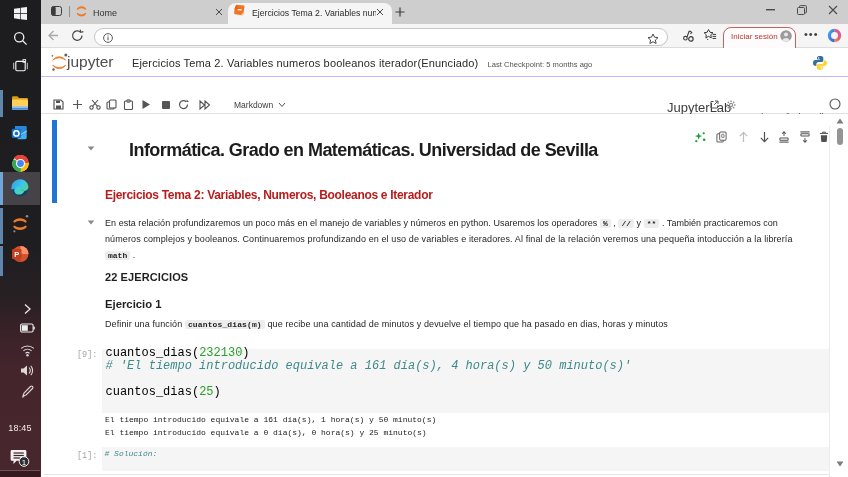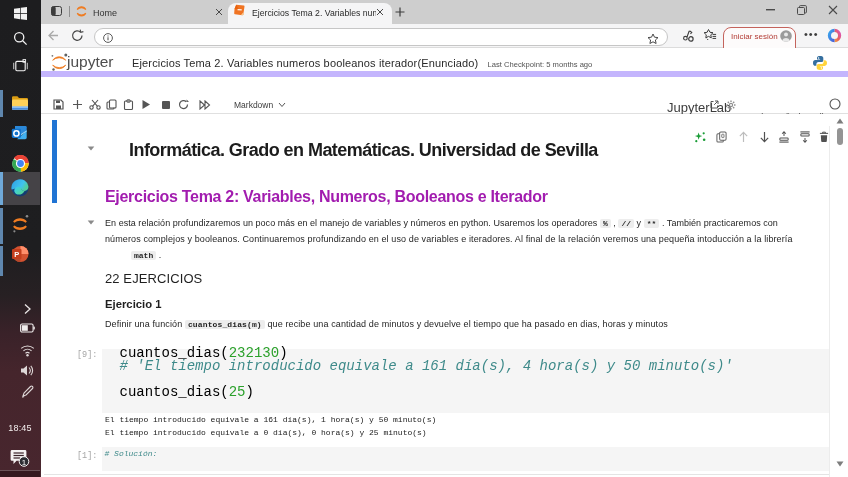--- a/index.html
+++ b/index.html
@@ -11,21 +11,21 @@
     background:linear-gradient(180deg,#1d1d1f 0%,#1e1e20 52%,#272023 62%,#3a2229 70%,#45252c 78%,#48262e 100%); }
   #taskbar svg { display:block; }
   .tbi { position:absolute; left:0; width:40px; display:flex; justify-content:center; }
   
   #tabstrip { left:40px; top:0; width:808px; height:24px; background:#cecece; }
   #navrow { left:40px; top:24px; width:808px; height:24px; background:#f5f5f6; border-bottom:1px solid #dcdcdc; }
   .tab-active { position:absolute; left:188px; top:3px; width:164px; height:21px; background:#f5f5f6; border-radius:8px 8px 0 0; }
   #urlpill { position:absolute; left:54px; top:4px; width:574px; height:18px; background:#fff; border:1px solid #c6c6c6; border-radius:9px; }
   
   #jpage { left:40px; top:48px; width:808px; height:429px; background:#fff; }
-  #jheader { position:absolute; left:0; top:0; width:808px; height:29px; border-bottom:6px solid #c4b5fd; }
+  #jheader { position:absolute; left:0; top:0; width:808px; height:29px; border-bottom:1px solid #c4b5fd; }
   #jmenu { position:absolute; left:0; top:29px; width:808px; height:18px; border-bottom:1px solid #e8e8e8; }
   #jtool { position:absolute; left:0; top:47px; width:808px; height:19px; border-bottom:1px solid #e0e0e0; }
   #jcontent { position:absolute; left:0; top:66px; width:808px; height:363px; background:#fff; }
   .mono { font-family:"Liberation Mono", monospace; }
   .chip { background:#ededed; font-family:"Liberation Mono", monospace; font-weight:bold; padding:0px 3px; border-radius:2px; }
   .codebox { position:absolute; left:61.5px; width:728px; background:#f5f5f5; }
   .cmt { color:#3e8a8a; font-style:italic; }
   .num { color:#2aa02a; }
   .prompt { position:absolute; font-family:"Liberation Mono", monospace; font-size:8.5px; color:#a5a5a5; }
 </style>
@@ -392,32 +392,32 @@
     <div class="abs" style="left:12px;top:6px;width:5px;height:83px;background:#2074d4;"></div>
 
     <svg class="abs" style="left:47px;top:32px;" width="8" height="5" viewBox="0 0 9 6">
         <path d="M0.5 0.5 L8.5 0.5 L4.5 5.5 Z" fill="#8a8a8a"></path>
       </svg>
     <svg class="abs" style="left:47px;top:106px;" width="8" height="5" viewBox="0 0 9 6">
         <path d="M0.5 0.5 L8.5 0.5 L4.5 5.5 Z" fill="#8a8a8a"></path>
       </svg>
 
     <div class="abs" style="left:65px;top:26px;font-size:18px;font-weight:bold;color:#1c1c1c;letter-spacing:-0.55px;white-space:nowrap;margin-left:24px;">Informática. Grado en Matemáticas. Universidad de Sevilla</div>
-    <div class="abs" style="left:65px;top:74px;font-size:16px;font-weight:bold;color:#a21caf;letter-spacing:-0.3px;white-space:nowrap;">Ejercicios Tema 2: Variables, Numeros, Booleanos e Iterador</div>
+    <div class="abs" style="left:65px;top:74px;font-size:12px;font-weight:bold;color:#b91c1c;letter-spacing:-0.3px;white-space:nowrap;">Ejercicios Tema 2: Variables, Numeros, Booleanos e Iterador</div>
 
     <div class="abs" style="left:65px;top:103.5px;font-size:9px;letter-spacing:0.04px;color:#1f1f1f;white-space:nowrap;">En esta relación profundizaremos un poco más en el manejo de variables y números en python. Usaremos los operadores <span class="chip" style="font-size:8px;">%</span> , <span class="chip" style="font-size:8px;">//</span> y <span class="chip" style="font-size:8px;">**</span> . También practicaremos con</div>
     <div class="abs" style="left:65px;top:119.5px;font-size:9px;letter-spacing:0.11px;color:#1f1f1f;white-space:nowrap;">números complejos y booleanos. Continuaremos profundizando en el uso de variables e iteradores. Al final de la relación veremos una pequeña intoducción a la librería</div>
-    <div class="abs" style="left:65px;top:135.5px;font-size:9px;color:#1f1f1f;"><span class="chip" style="font-size:8px;margin-left:26px;">math</span> .</div>
-    <div class="abs" style="left:65px;top:156.5px;font-size:13px;letter-spacing:0.1px;font-weight:normal;color:#1f1f1f;">22 EJERCICIOS</div>
+    <div class="abs" style="left:65px;top:135.5px;font-size:9px;color:#1f1f1f;"><span class="chip" style="font-size:8px;">math</span> .</div>
+    <div class="abs" style="left:65px;top:156.5px;font-size:11px;letter-spacing:0.1px;font-weight:bold;color:#1f1f1f;">22 EJERCICIOS</div>
     <div class="abs" style="left:65px;top:184px;font-size:11.3px;font-weight:bold;color:#1f1f1f;">Ejercicio 1</div>
     <div class="abs" style="left:65px;top:204.5px;font-size:9px;letter-spacing:0.12px;color:#1f1f1f;white-space:nowrap;">Definir una función <span class="chip" style="font-size:8px;">cuantos_dias(m)</span> que recibe una cantidad de minutos y devuelve el tiempo que ha pasado en dias, horas y minutos</div>
 
     <div class="prompt" style="left:37px;top:235.5px;">[9]:</div>
     <div class="codebox" style="top:235px;height:64px;">
-      <div class="mono" style="position:absolute;left:18px;top:-2.5px;font-size:14px;line-height:13px;white-space:pre;">cuantos_dias(<span class="num">232130</span>)
+      <div class="mono" style="position:absolute;left:4px;top:-2.5px;font-size:12px;line-height:13px;white-space:pre;">cuantos_dias(<span class="num">232130</span>)
 <span class="cmt"># 'El tiempo introducido equivale a 161 día(s), 4 hora(s) y 50 minuto(s)'</span>
 
 cuantos_dias(<span class="num">25</span>)
 </div>
     </div>
     <div class="mono" style="position:absolute;left:65px;top:300px;font-size:8px;line-height:12.5px;color:#1a1a1a;white-space:pre;">El tiempo introducido equivale a 161 día(s), 1 hora(s) y 50 minuto(s)
 El tiempo introducido equivale a 0 día(s), 0 hora(s) y 25 minuto(s)</div>
 
     <div class="prompt" style="left:37px;top:337px;">[1]:</div>
     <div class="codebox" style="top:333px;height:24px;">

